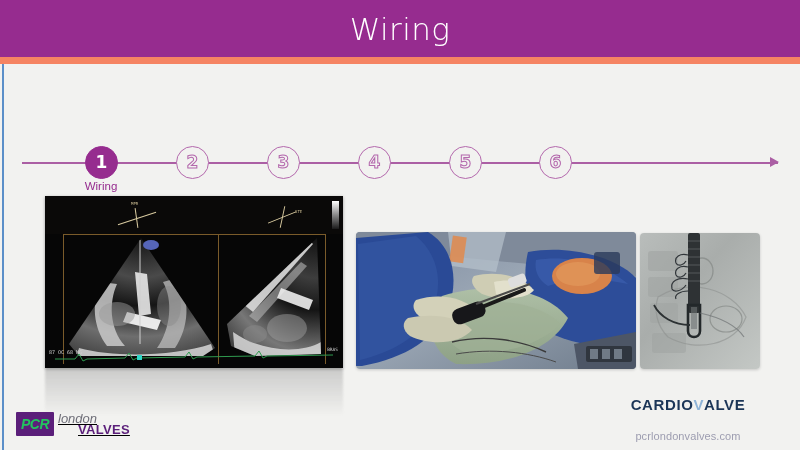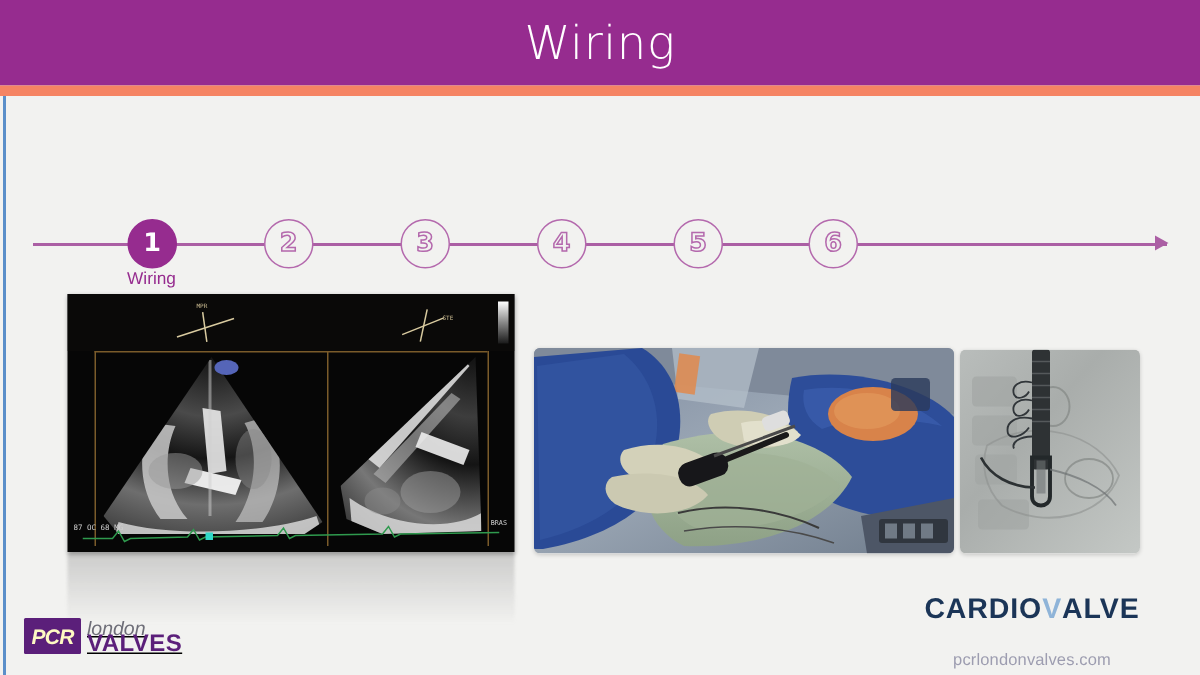--- a/index.html
+++ b/index.html
@@ -113,29 +113,29 @@
   }
   .photo-surgical{left:356px;top:92px;width:280px;height:137px;}
   .photo-fluoro{left:640px;top:93px;width:120px;height:136px;}
 
   
   .footer{position:absolute;left:0;top:390px;width:800px;height:60px;}
   .pcr-logo{position:absolute;left:16px;top:22px;display:flex;align-items:center;}
   .pcr-badge{
     width:38px;height:24px;background:#5b1f7a;border-radius:1px;
     display:flex;align-items:center;justify-content:center;
-    color:#fef9c3;font-size:14px;font-weight:bold;font-style:italic;letter-spacing:-.5px;
+    color:#22c55e;font-size:14px;font-weight:bold;font-style:italic;letter-spacing:-.5px;
   }
   .pcr-words{margin-left:4px;line-height:11px;text-decoration:underline;}
   .pcr-london{font-size:13px;font-style:italic;color:#6e6e78;font-weight:500;display:block;}
-  .pcr-valves{font-size:16px;font-weight:bold;color:#5b1f7a;display:block;letter-spacing:.3px;}
+  .pcr-valves{font-size:13px;font-weight:bold;color:#5b1f7a;display:block;letter-spacing:.3px;margin-left:20px;}
 
   .cv-logo{position:absolute;right:22px;top:6px;text-align:center;width:180px;}
   .cv-name{
-    font-size:19px;font-weight:bold;letter-spacing:.6px;
+    font-size:15px;font-weight:bold;letter-spacing:.6px;
     color:#1b3557;display:inline-block;position:relative;
   }
   .cv-v{color:#8fb4d8;}
   .cv-url{font-size:11px;color:#9d9db0;margin-top:16px;letter-spacing:.1px;}
 </style>
 </head>
 <body>
 
 <div class="slide">
 

